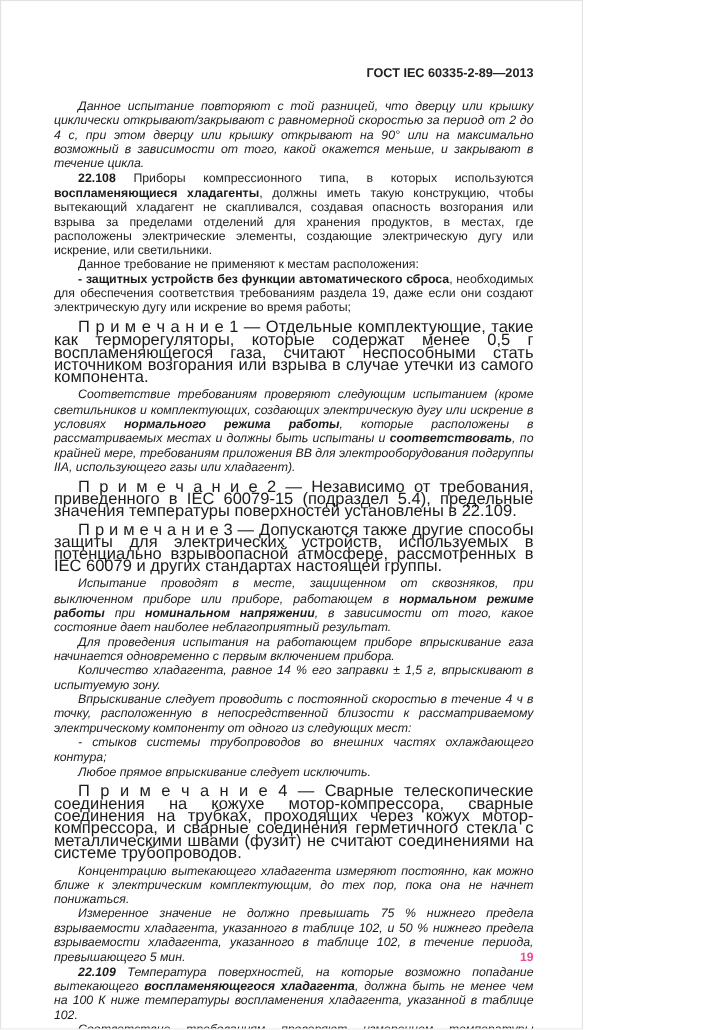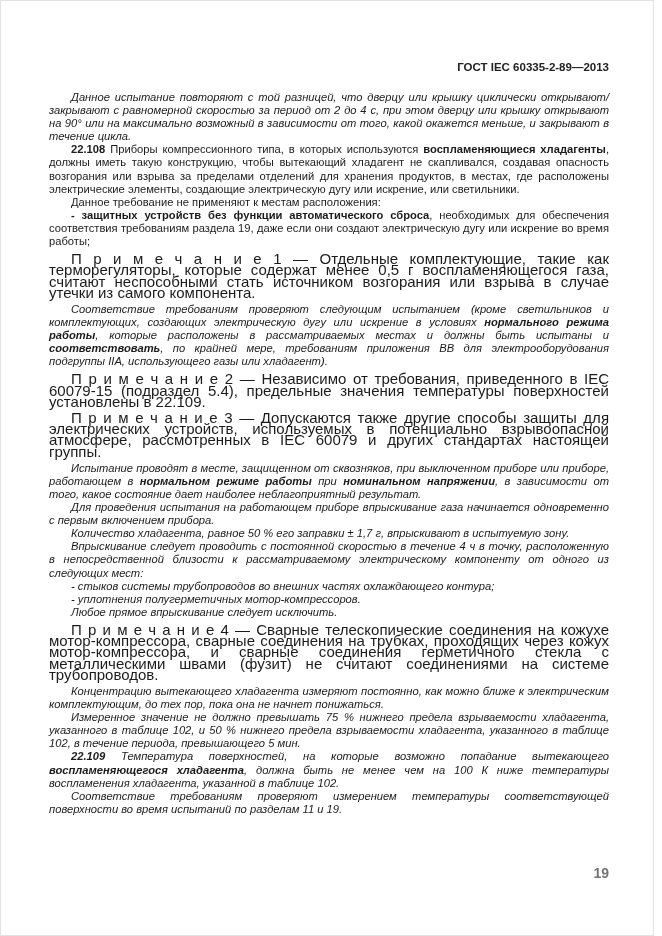--- a/index.html
+++ b/index.html
@@ -1,18 +1,18 @@
 <!DOCTYPE html>
 <html><head>
 <meta charset="utf-8">
 <style>
   html, body { margin: 0; padding: 0; background: #ffffff; }
   .page {
     position: relative;
-    width: 654px;
+    width: 530px;
     height: 936px;
     background: #ffffff;
     box-sizing: border-box;
     border: 1px solid #e2e2e2;
     font-family: "Liberation Sans", sans-serif;
     color: #1b1b1b;
     overflow: hidden;
   }
   .header {
     position: absolute;
@@ -44,22 +44,22 @@
     font-size: 15px;
     line-height: 11.2px;
     margin: 5px 0;
   }
   .gap { margin-top: 5px; }
   .footer-page {
     position: absolute;
     top: 864px;
     right: 44px;
     font-weight: 700;
-    font-size: 14px;
-    color: #737373;
+    font-size: 11px;
+    color: #ec4899;
   }
 </style>
 </head>
 <body>
 
 <div class="page">
 
   <div class="header">
     <span>ГОСТ IEC 60335-2-89—2013</span>
   </div>
@@ -80,27 +80,26 @@
     <p class="para i gap"><span>Соответствие требованиям проверяют следующим испытанием (кроме светильников и комплектующих, создающих электрическую дугу или искрение в условиях </span><span class="b">нормального режима работы</span><span>, которые расположены в рассматриваемых местах и должны быть испытаны и </span><span class="b">соответствовать</span><span>, по крайней мере, требованиям приложения BB для электрооборудования подгруппы IIA, использующего газы или хладагент).</span></p>
 
     <p class="para note">П р и м е ч а н и е 2 — Независимо от требования, приведенного в IEC 60079-15 (подраздел 5.4), предельные значения температуры поверхностей установлены в 22.109.</p>
 
     <p class="para note">П р и м е ч а н и е 3 — Допускаются также другие способы защиты для электрических устройств, используемых в потенциально взрывоопасной атмосфере, рассмотренных в IEC 60079 и других стандартах настоящей группы.</p>
 
     <p class="para i gap"><span>Испытание проводят в месте, защищенном от сквозняков, при выключенном приборе или приборе, работающем в </span><span class="b">нормальном режиме работы</span><span> при </span><span class="b">номинальном напряжении</span><span>, в зависимости от того, какое состояние дает наиболее неблагоприятный результат.</span></p>
 
     <p class="para i">Для проведения испытания на работающем приборе впрыскивание газа начинается одновременно с первым включением прибора.</p>
 
-    <p class="para i">Количество хладагента, равное 50 % его заправки ± 1,7 г, впрыскивают в испытуемую зону.</p>
+    <p class="para i">Количество хладагента, равное 14 % его заправки ± 1,5 г, впрыскивают в испытуемую зону.</p>
 
     <p class="para i">Впрыскивание следует проводить с постоянной скоростью в течение 4 ч в точку, расположенную в непосредственной близости к рассматриваемому электрическому компоненту от одного из следующих мест:</p>
 
     <p class="para i">- стыков системы трубопроводов во внешних частях охлаждающего контура;</p>
 
-    <p class="para i">- уплотнения полугерметичных мотор-компрессоров.</p>
 
     <p class="para i">Любое прямое впрыскивание следует исключить.</p>
 
     <p class="para note">П р и м е ч а н и е 4 — Сварные телескопические соединения на кожухе мотор-компрессора, сварные соединения на трубках, проходящих через кожух мотор-компрессора, и сварные соединения герметичного стекла с металлическими швами (фузит) не считают соединениями на системе трубопроводов.</p>
 
     <p class="para i gap">Концентрацию вытекающего хладагента измеряют постоянно, как можно ближе к электрическим комплектующим, до тех пор, пока она не начнет понижаться.</p>
 
     <p class="para i">Измеренное значение не должно превышать 75 % нижнего предела взрываемости хладагента, указанного в таблице 102, и 50 % нижнего предела взрываемости хладагента, указанного в таблице 102, в течение периода, превышающего 5 мин.</p>
 
     <p class="para i"><span class="b">22.109 </span><span>Температура поверхностей, на которые возможно попадание вытекающего </span><span class="b">воспламеняющегося хладагента</span><span>, должна быть не менее чем на 100 К ниже температуры воспламенения хладагента, указанной в таблице 102.</span></p>

